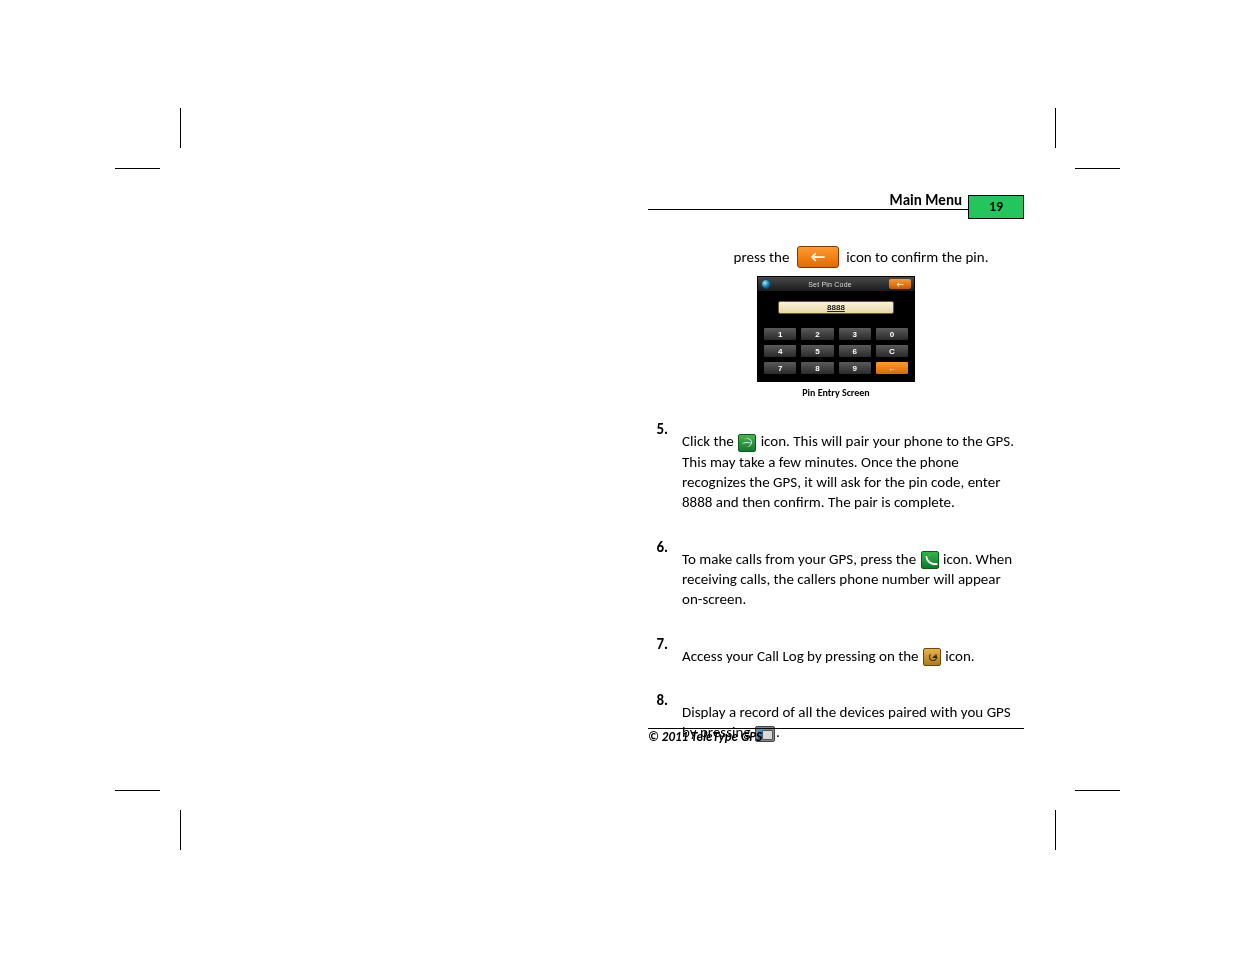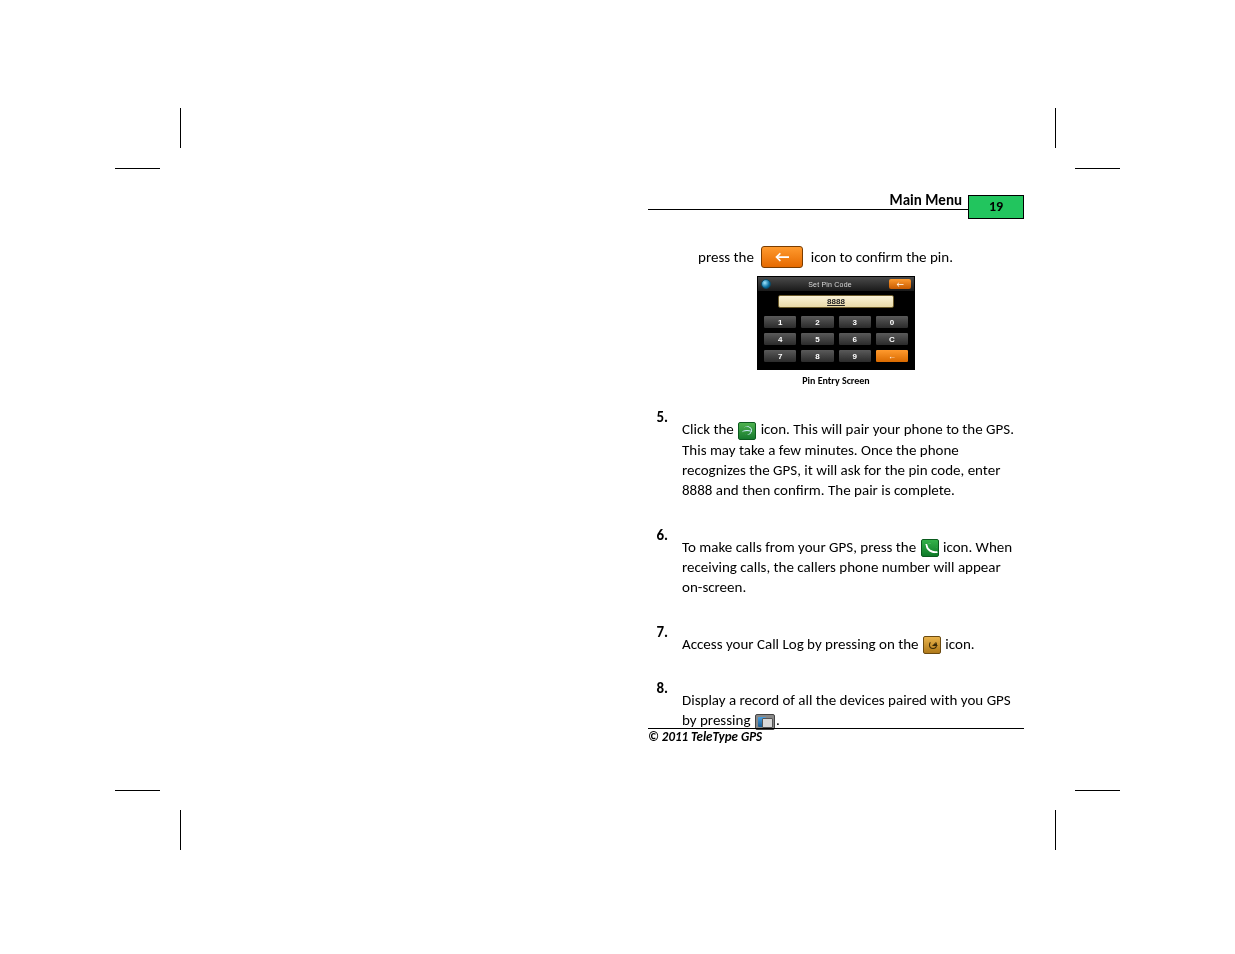--- a/index.html
+++ b/index.html
@@ -48,20 +48,21 @@
     font-weight: 700;
     font-size: 14px;
     position: relative;
     top: 9px;
     background: #22c55e;
   }
   .intro-line {
     font-size: 15px;
     padding-left: 50px;
     line-height: 1.4;
+    text-align: center;
   }
   .intro-line .seg { vertical-align: middle; }
 
   .enter-icon {
     display: inline-block;
     width: 42px; height: 22px;
     background: linear-gradient(#ff9a2e,#e66a00);
     border: 1px solid #7a3c00;
     border-radius: 3px;
     vertical-align: middle;
@@ -119,21 +120,21 @@
     border-radius: 2px;
     position: relative;
   }
   .pin-top-confirm::before {
     content: "←";
     position: absolute; inset: 0;
     color: #fff; font-size: 8px; line-height: 10px; text-align: center;
   }
   .pin-display {
     background: linear-gradient(#fbf3d8,#e8d9a8);
-    margin: 4px 20px;
+    margin: 10px 20px;
     height: 13px;
     border: 1px solid #6b5a2a;
     border-radius: 2px;
     font-size: 8px;
     font-weight: 700;
     text-align: center;
     line-height: 12px;
     color: #222;
     font-family: Arial, sans-serif;
     text-decoration: underline;

